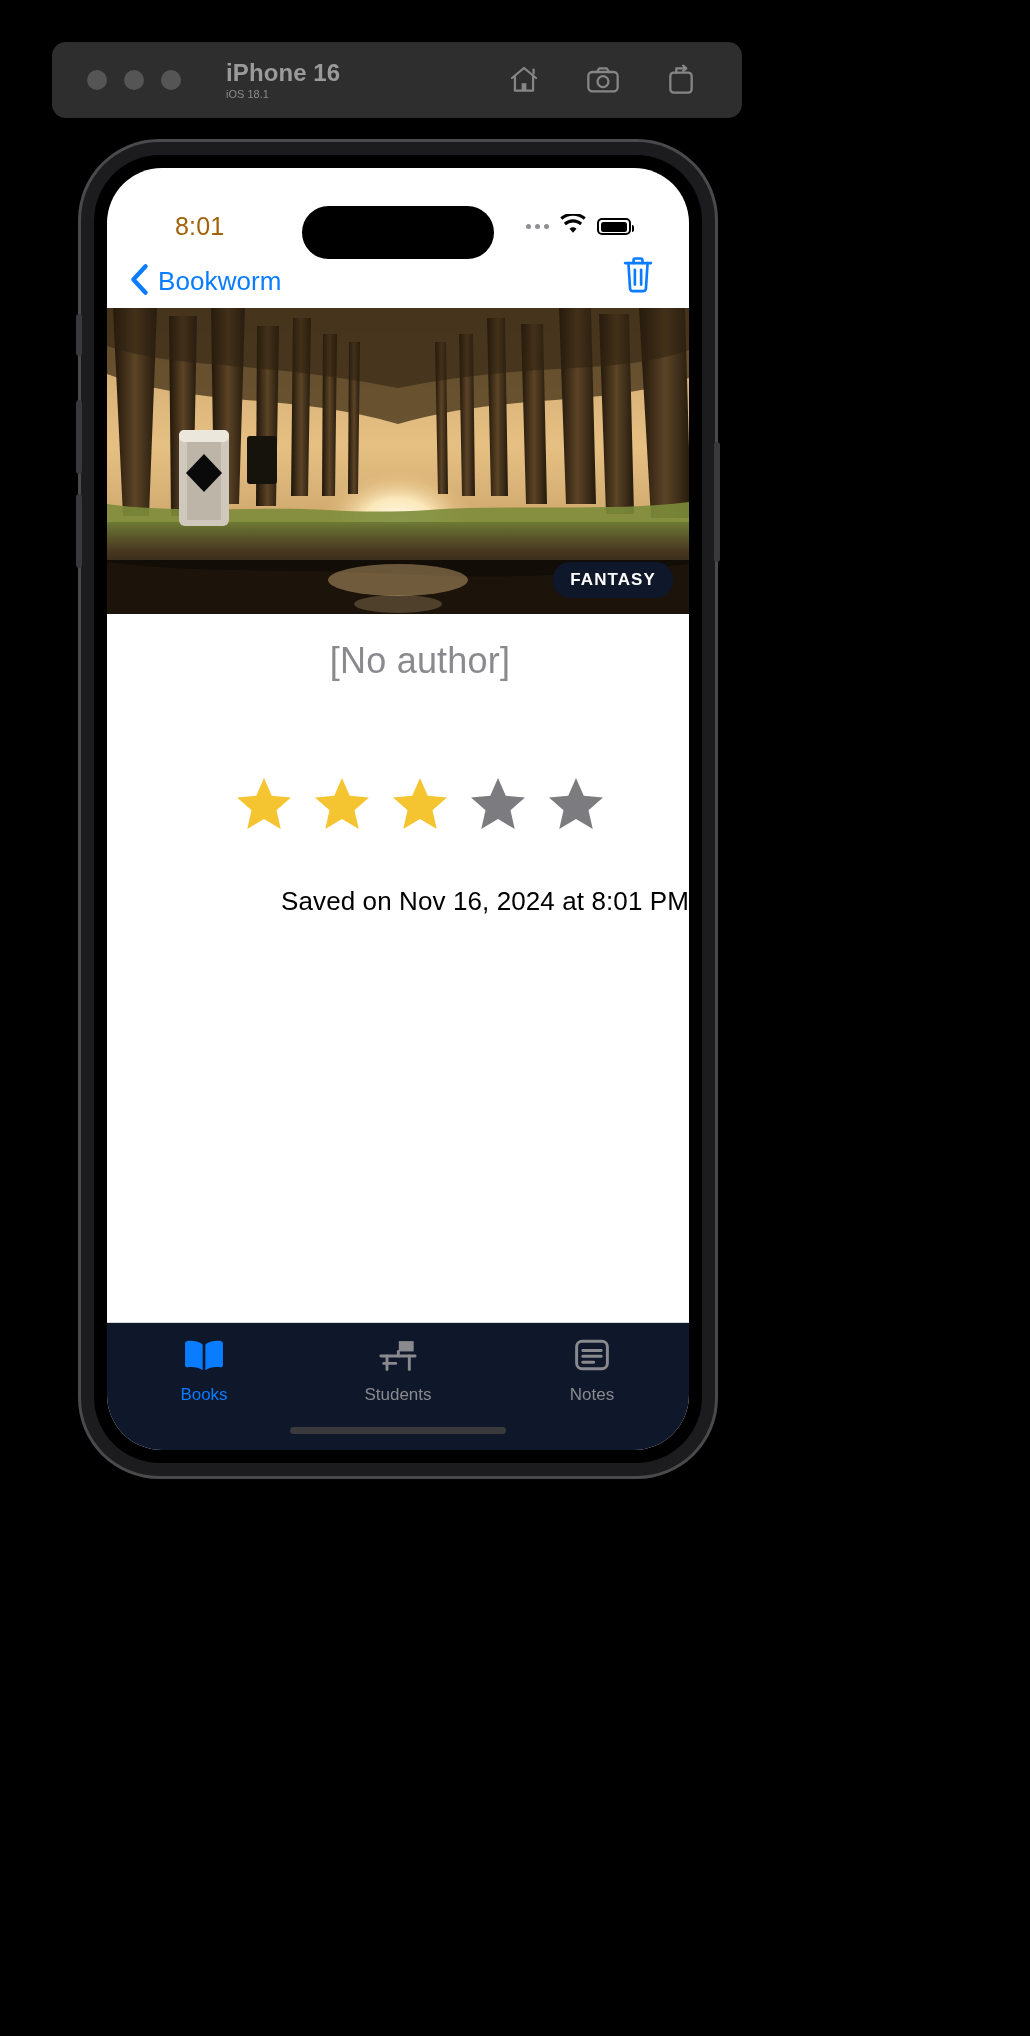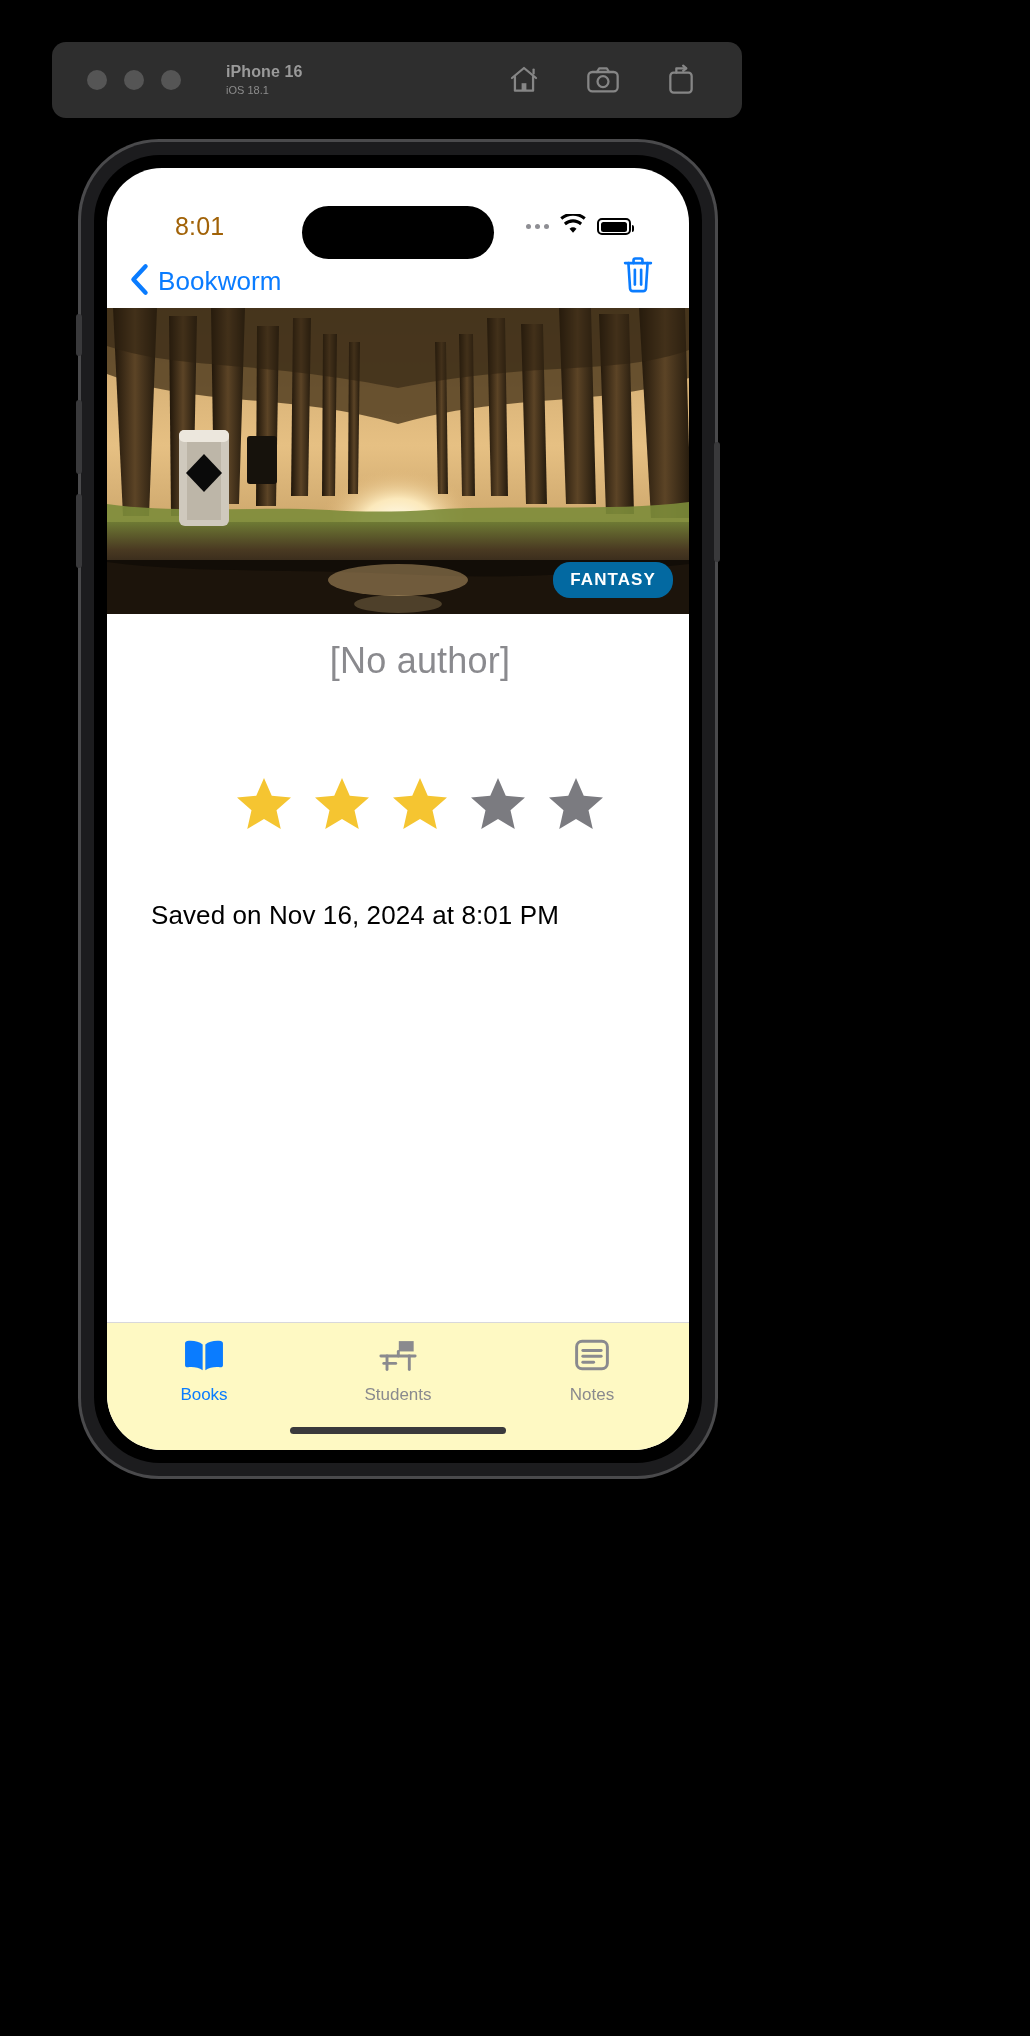--- a/index.html
+++ b/index.html
@@ -17,21 +17,21 @@
     left:52px; top:42px;
     width:690px; height:76px;
     background:#2e2e2e;
     border-radius:14px;
     display:flex; align-items:center;
   }
   .traffic-lights { display:flex; gap:17px; margin-left:35px; }
   .tl-dot { width:20px; height:20px; border-radius:50%; background:#555555; }
 
   .sim-device-info { margin-left:45px; line-height:1.15; }
-  .sim-device-name { font-size:16px; font-weight:bold; color:#9a9a9a; letter-spacing:0.1px; }
+  .sim-device-name { font-size:24px; font-weight:bold; color:#9a9a9a; letter-spacing:0.1px; }
   .sim-device-os   { font-size:11px; color:#8c8c8c; margin-top:2px; }
 
   .sim-actions { margin-left:auto; display:flex; align-items:center; gap:44px; margin-right:45px; }
   .sim-actions svg { display:block; }
 
   
   .phone {
     position:absolute;
     left:81px; top:142px;
     width:634px; height:1334px;
@@ -112,21 +112,21 @@
   .cover {
     position:relative;
     height:306px;
     overflow:hidden;
     background:#2a1d12;
   }
   .cover-art { position:absolute; inset:0; }
   .genre-badge {
     position:absolute;
     right:16px; bottom:16px;
-    background:#0369a1;
+    background:#0f172a;
     color:#ffffff;
     font-size:17px; font-weight:bold;
     letter-spacing:1.1px;
     padding:8px 17px;
     border-radius:17px;
   }
 
   
   .detail { background:#fff; padding-top:26px;padding-left:44px; }
   .author {
@@ -134,33 +134,33 @@
     font-size:36px;
     color:#8a8a8e;
     letter-spacing:0.2px;
   }
   .stars {
     display:flex; justify-content:center; gap:18px;
     margin-top:92px;
   }
   .star { width:60px; height:60px; }
   .saved-on {
-    text-align:left;
-    margin-top:66px;
+    text-align:right;
+    margin-top:52px;
     font-size:26px;
     color:#000;
     letter-spacing:0.1px;
   }
 
   
   .tabbar {
     position:absolute;
     left:0; right:0; bottom:0;
     height:128px;
-    background:#fef9c3;
+    background:#0f172a;
     border-top:1px solid #d8d8dc;
     display:flex;
     padding-top:14px;
     margin-top:42px;
   }
   .tab { flex:1; display:flex; flex-direction:column; align-items:center; gap:8px; cursor:pointer; }
   .tab-label { font-size:17px; font-weight:500; }
   .tab.active .tab-label { color:#0a7cff; }
   .tab .tab-label { color:#8a8a8e; }
 

